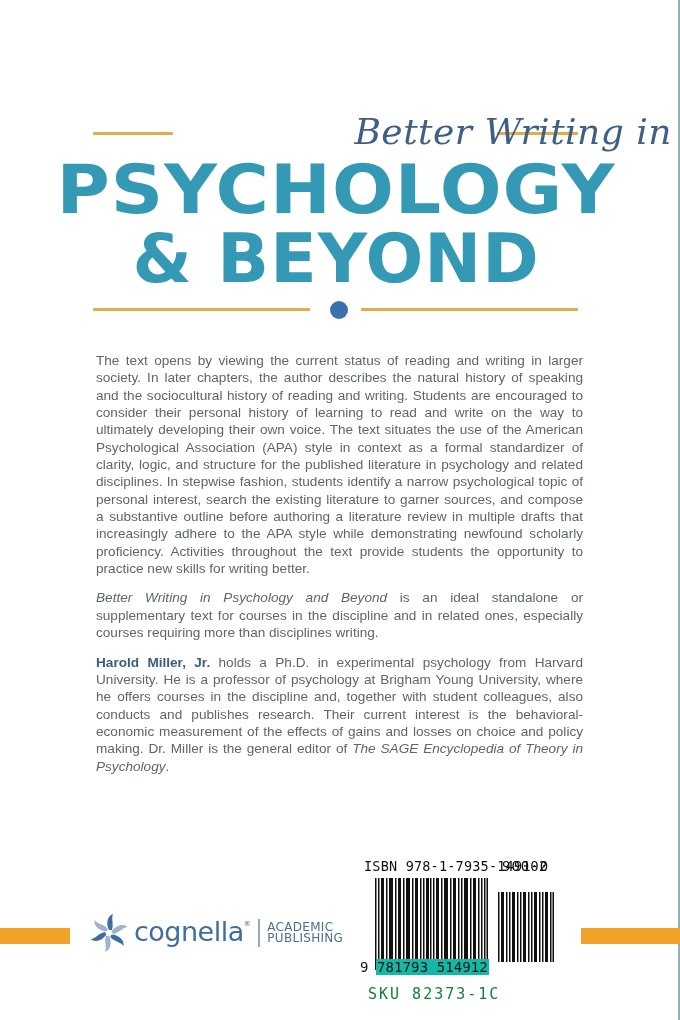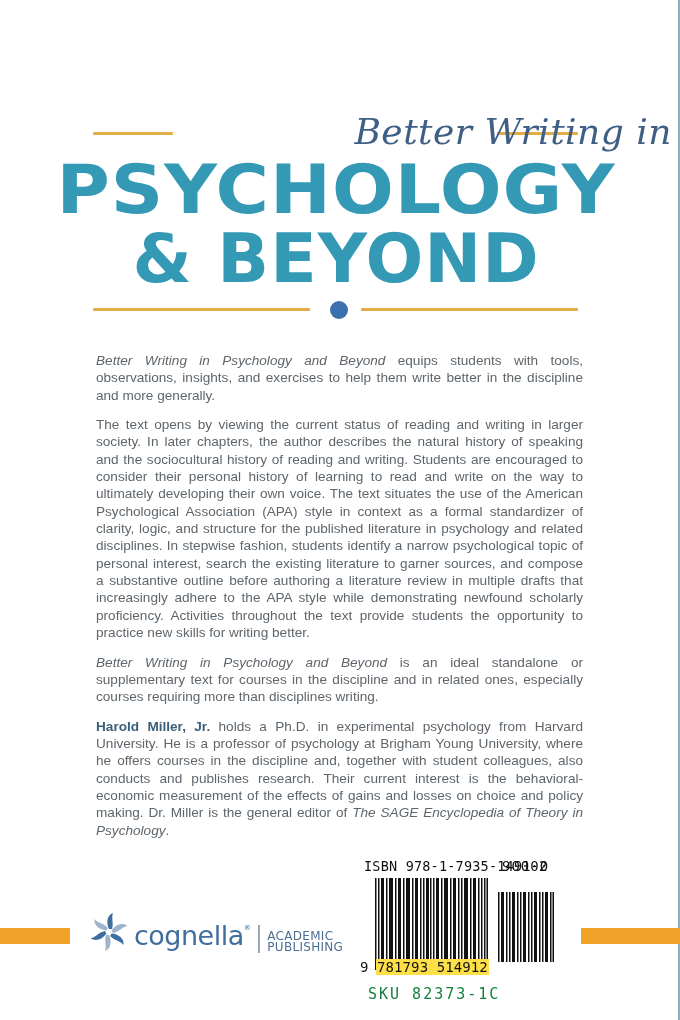--- a/index.html
+++ b/index.html
@@ -31,21 +31,21 @@
   }
   .body-text {
     position: absolute; left: 96px; top: 352px; width: 487px;
     font-family: "Liberation Sans", sans-serif; font-size: 13.6px;
     line-height: 17.35px; color: #5e666c; text-align: justify;
   }
   .body-text p { margin: 0 0 12px 0; }
   .body-text .it { font-style: italic; }
   .body-text .author { font-weight: bold; color: #3a5f7a; }
   .logo-wrap {
-    position: absolute; left: 88px; top: 913px; height: 40px; display: flex; align-items: flex-end;
+    position: absolute; left: 88px; top: 913px; height: 40px; display: flex; align-items: center;
   }
   .logo-mark { width: 42px; height: 42px; }
   .logo-word {
     font-family: "DejaVu Sans", sans-serif; font-size: 27px; color: #3f6e9e;
     margin-left: 4px; letter-spacing: -0.5px; position: relative; top: -2px;
   }
   .logo-reg { font-size: 7px; vertical-align: top; position: relative; top: 4px; color: #3f6e9e; }
   .logo-sep { width: 2px; height: 28px; background: #9aa8b5; margin: 0 7px 0 8px; }
   .logo-sub {
     font-family: "DejaVu Sans", sans-serif; font-size: 12px; line-height: 11px;
@@ -65,21 +65,21 @@
     font-size: 14px; color: #111; letter-spacing: 1px;
   }
   .bars-main { position: absolute; left: 15px; top: 20px; width: 113px; height: 92px; }
   .bars-addon { position: absolute; left: 138px; top: 34px; width: 56px; height: 70px; }
   .ean-first {
     position: absolute; left: 0px; top: 101px; font-family: "DejaVu Sans Mono", monospace;
     font-size: 14px; color: #111;
   }
   .ean-rest {
     position: absolute; left: 16px; top: 101px; font-family: "DejaVu Sans Mono", monospace;
-    font-size: 14px; color: #111; background: #fde047; padding: 0 1px; letter-spacing: 0.1px;
+    font-size: 14px; color: #111; background: #14b8a6; padding: 0 1px; letter-spacing: 0.1px;
   }
   .sku {
     position: absolute; left: 368px; top: 985px; font-family: "DejaVu Sans Mono", monospace;
     font-size: 15px; color: #15803d; letter-spacing: 2px;
   }
 </style>
 </head>
 <body>
 
 <div class="edge-right"></div>
@@ -87,21 +87,20 @@
 <div class="rule" style="left:93px; top:132px; width:80px;"></div>
 <div class="rule" style="left:497px; top:132px; width:81px;"></div>
 <div class="subtitle">Better Writing in</div>
 <div class="title-line t1">PSYCHOLOGY</div>
 <div class="title-line t2">&amp; BEYOND</div>
 <div class="rule" style="left:93px; top:308px; width:217px;"></div>
 <div class="dot"></div>
 <div class="rule" style="left:361px; top:308px; width:217px;"></div>
 
 <div class="body-text">
-  <p><span class="it">Better Writing in Psychology and Beyond</span><span> equips students with tools, observations, insights, and exercises to help them write better in the discipline and more generally.</span></p>
   <p>The text opens by viewing the current status of reading and writing in larger society. In later chapters, the author describes the natural history of speaking and the sociocultural history of reading and writing. Students are encouraged to consider their personal history of learning to read and write on the way to ultimately developing their own voice. The text situates the use of the American Psychological Association (APA) style in context as a formal standardizer of clarity, logic, and structure for the published literature in psychology and related disciplines. In stepwise fashion, students identify a narrow psychological topic of personal interest, search the existing literature to garner sources, and compose a substantive outline before authoring a literature review in multiple drafts that increasingly adhere to the APA style while demonstrating newfound scholarly proficiency. Activities throughout the text provide students the opportunity to practice new skills for writing better.</p>
   <p><span class="it">Better Writing in Psychology and Beyond</span><span> is an ideal standalone or supplementary text for courses in the discipline and in related ones, especially courses requiring more than disciplines writing.</span></p>
   <p><span class="author">Harold Miller, Jr.</span><span> holds a Ph.D. in experimental psychology from Harvard University. He is a professor of psychology at Brigham Young University, where he offers courses in the discipline and, together with student colleagues, also conducts and publishes research. Their current interest is the behavioral-economic measurement of the effects of gains and losses on choice and policy making. Dr. Miller is the general editor of </span><span class="it">The SAGE Encyclopedia of Theory in Psychology</span><span>.</span></p>
 </div>
 
 <div class="bar-left"></div>
 <div class="bar-right"></div>
 
 <div class="logo-wrap">
   <svg class="logo-mark" viewBox="0 0 42 42">

